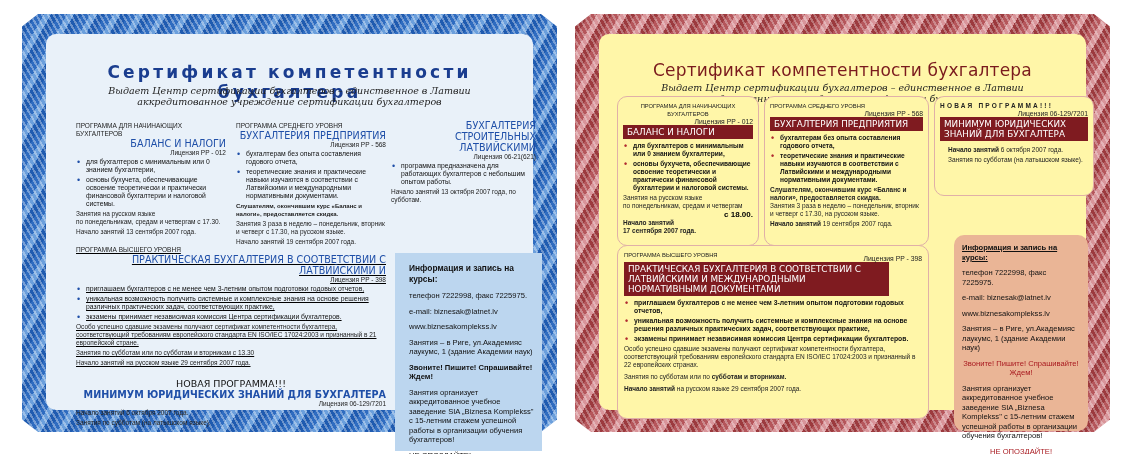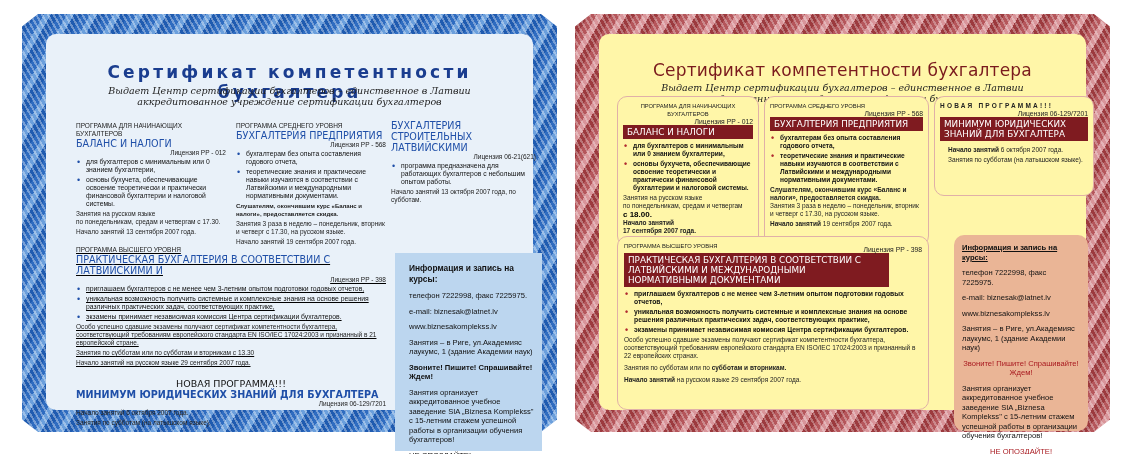--- a/index.html
+++ b/index.html
@@ -39,21 +39,21 @@
     position: absolute; left: 0; right: 0; top: 28px; text-align: center;
     font-family: "DejaVu Sans", sans-serif; font-weight: bold; font-size: 17px;
     letter-spacing: 3.2px; color: #1a3d8f;
   }
   .b-sub, .r-sub {
     position: absolute; left: 0; right: 0; text-align: center;
     font-family: "DejaVu Serif", serif; font-style: italic; font-size: 9.5px; line-height: 11px; color: #222;
   }
   .b-sub { top: 51px; }
   .tiny { font-size: 6.5px; color: #222; line-height: 8px; }
-  .bluehead { color: #1f4fa8; font-family: "DejaVu Sans", sans-serif; font-size: 9.6px; line-height: 11px; text-align: left; }
+  .bluehead { color: #1f4fa8; font-family: "DejaVu Sans", sans-serif; font-size: 9.6px; line-height: 11px; text-align: right; }
   .lic { font-size: 6.5px; text-align: right; color: #222; }
   ul.bl { list-style: none; }
   ul.bl li { position: relative; padding-left: 10px; font-size: 6.8px; line-height: 8px; color: #111; margin-bottom: 2px; }
   ul.bl li::before { content: "•"; position: absolute; left: 1px; top: 0; color: #1f4fa8; font-size: 9px; line-height: 8px; }
   .b-col { position: absolute; }
   .b-info {
     position: absolute; left: 349px; top: 219px; width: 147px; height: 198px;
     background: #bcd6ef; padding: 10px 8px 6px 14px; font-size: 7.6px; color: #111; line-height: 9.5px;
   }
   .b-info p { margin-bottom: 6px; }
@@ -171,21 +171,21 @@
     <div class="rbox" style="left:18px; top:62px; width:142px; height:150px; padding:5px 5px;">
       <div class="tiny" style="font-size:5.8px;text-align:center;">ПРОГРАММА ДЛЯ НАЧИНАЮЩИХ БУХГАЛТЕРОВ</div>
       <div class="lic" style="font-size:6.8px;">Лицензия PP - 012</div>
       <div class="rband">БАЛАНС И НАЛОГИ</div>
       <ul class="bl rdot" style="margin-top:3px;">
         <li style="font-weight:bold;font-size:6.6px;">для бухгалтеров с минимальным или 0 знанием бухгалтерии,</li>
         <li style="font-weight:bold;font-size:6.6px;">основы бухучета, обеспечивающие освоение теоретически и практически финансовой бухгалтерии и налоговой системы.</li>
       </ul>
       <div class="tiny">Занятия на русском языке</div>
       <div class="tiny">по понедельникам, средам и четвергам</div>
-      <div style="font-weight:bold;font-size:8px;">с 18.00.</div>
+      <div style="text-align:right;font-weight:bold;font-size:8px;">с 18.00.</div>
       <div class="tiny" style="font-weight:bold;">Начало занятий</div>
       <div class="tiny" style="font-weight:bold;">17 сентября 2007 года.</div>
     </div>
 
     <div class="rbox" style="left:165px; top:62px; width:165px; height:150px; padding:5px 5px;">
       <div class="tiny" style="font-size:5.8px;">ПРОГРАММА СРЕДНЕГО УРОВНЯ</div>
       <div class="lic" style="font-size:6.8px;">Лицензия PP - 568</div>
       <div class="rband">БУХГАЛТЕРИЯ ПРЕДПРИЯТИЯ</div>
       <ul class="bl rdot" style="margin-top:3px;">
         <li style="font-weight:bold;font-size:6.6px;">бухгалтерам без опыта составления годового отчета,</li>
@@ -197,21 +197,21 @@
     </div>
 
     <div class="rbox" style="left:335px; top:62px; width:160px; height:100px; padding:5px 5px;">
       <div class="tiny" style="font-weight:bold;letter-spacing:2.2px;font-size:6.5px;">НОВАЯ ПРОГРАММА!!!</div>
       <div class="lic" style="font-size:6.8px;">Лицензия 06-129/7201</div>
       <div class="rband">МИНИМУМ ЮРИДИЧЕСКИХ ЗНАНИЙ ДЛЯ БУХГАЛТЕРА</div>
       <div class="tiny" style="margin-top:5px;padding-left:8px;"><b>Начало занятий</b> <span>6 октября 2007 года.</span></div>
       <div class="tiny" style="margin-top:2px;padding-left:8px;">Занятия по субботам (на латышском языке).</div>
     </div>
 
-    <div class="rbox" style="left:18px; top:202px; width:312px; height:174px; padding:5px 6px;">
+    <div class="rbox" style="left:18px; top:211px; width:312px; height:174px; padding:5px 6px;">
       <div style="display:flex;justify-content:space-between;">
         <span class="tiny" style="font-size:5.8px;">ПРОГРАММА ВЫСШЕГО УРОВНЯ</span>
         <span class="lic" style="font-size:6.8px;margin-top:4px;">Лицензия PP - 398</span>
       </div>
       <div class="rband" style="width:265px;">ПРАКТИЧЕСКАЯ БУХГАЛТЕРИЯ В СООТВЕТСТВИИ С ЛАТВИЙСКИМИ И МЕЖДУНАРОДНЫМИ НОРМАТИВНЫМИ ДОКУМЕНТАМИ</div>
       <ul class="bl rdot" style="margin-top:3px;">
         <li style="font-weight:bold;font-size:6.8px;">приглашаем бухгалтеров с не менее чем 3-летним опытом подготовки годовых отчетов,</li>
         <li style="font-weight:bold;font-size:6.8px;">уникальная возможность получить системные и комплексные знания на основе решения различных практических задач, соответствующих практике,</li>
         <li style="font-weight:bold;font-size:6.8px;">экзамены принимает независимая комиссия Центра сертификации бухгалтеров.</li>
       </ul>

